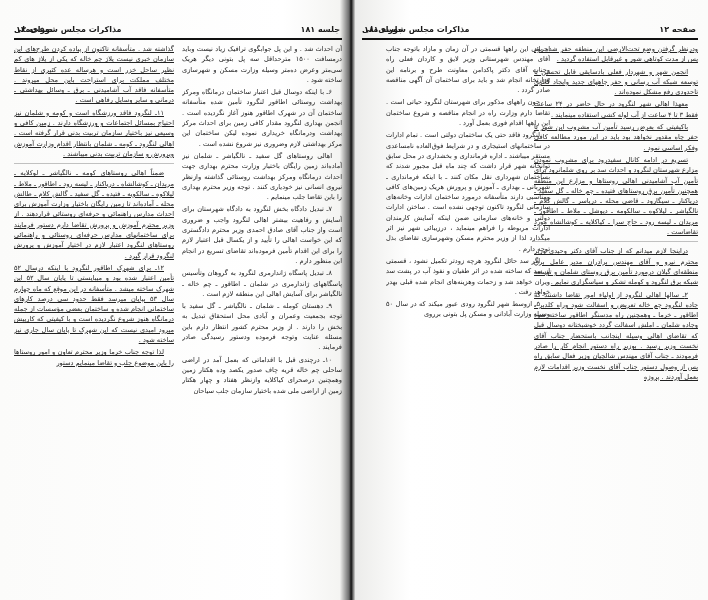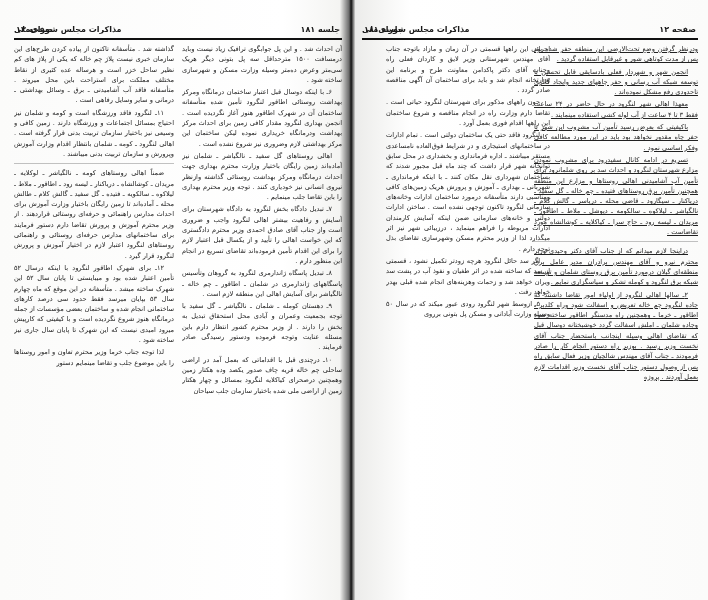--- a/index.html
+++ b/index.html
@@ -30,21 +30,21 @@
   .header .h-center { left: 0; right: 0; text-align: left; }
   .header .h-left { left: 2px; }
   .col {
     position: absolute; top: 44px; bottom: 6px;
     direction: rtl; text-align: justify;
     font-size: 6.6px; line-height: 10.3px;
     overflow: hidden;
     color: #222;
   }
   .page.left .col.c1 { right: 0; width: 160px; }
-  .page.left .col.c2 { left: 0; width: 160px; }
+  .page.left .col.c2 { left: 0; width: 160px; text-decoration: underline; }
   .page.right .col.c1 { right: 0; width: 164px; text-decoration: underline; }
   .page.right .col.c2 { left: 16px; width: 164px; margin-left: 8px; }
   .col p { margin: 0 0 2px 0; text-indent: 10px; }
   .col p.first { text-indent: 0; }
   .rule {
     height: 0; border-top: 1px solid #999; margin: 4px 0 4px 0; opacity: 0.6;
   }
 </style>
 </head>
 <body>
@@ -58,21 +58,21 @@
       <span class="h-left">صفحه ۱۳</span>
     </div>
 
     <div class="col c1">
       <p class="first">آن احداث شد . و این پل جوابگوی ترافیک زیاد نیست وباید درمسافت ۱۵۰۰ مترحداقل سه پل بتونی دیگر هریک سی‌متر وعرض ده‌متر وسیله وزارت مسکن و شهرسازی ساخته شود .</p>
       <p>۶ـ با اینکه دوسال قبل اعتبار ساختمان درمانگاه ومرکز بهداشت روستائی اطاقور لنگرود تأمین شده متأسفانه ساختمان آن در شهرک اطاقور هنوز آغاز نگردیده است . انجمن بهداری لنگرود مقدار کافی زمین برای احداث مرکز بهداشت ودرمانگاه خریداری نموده لیکن ساختمان این مرکز بهداشتی لازم وضروری نیز شروع نشده است .</p>
       <p>اهالی روستاهای گل سفید ـ نالگیاشر ـ شلمان نیز آماده‌اند زمین رایگان باختیار وزارت محترم بهداری جهت احداث درمانگاه ومرکز بهداشت روستائی گذاشته وازنظر نیروی انسانی نیز خودیاری کنند . توجه وزیر محترم بهداری را باین تقاضا جلب مینمایم .</p>
       <p>۷ـ تبدیل دادگاه بخش لنگرود به دادگاه شهرستان برای آسایش و رفاهیت بیشتر اهالی لنگرود واجب و ضروری است واز جناب آقای صادق احمدی وزیر محترم دادگستری که این خواست اهالی را تأیید و از یکسال قبل اعتبار لازم را برای این اقدام تأمین فرموده‌اند تقاضای تسریع در انجام این منظور دارم .</p>
       <p>۸ـ تبدیل پاسگاه ژاندارمری لنگرود به گروهان وتأسیس پاسگاههای ژاندارمری در شلمان ـ اطاقور ـ چم خاله ـ نالگیاشر برای آسایش اهالی این منطقه لازم است .</p>
       <p>۹ـ دهستان کومله ـ شلمان ـ نالگیاشر ـ گل سفید با توجه بجمعیت وعمران و آبادی محل استحقاق تبدیل به بخش را دارند . از وزیر محترم کشور انتظار دارم باین مسئله عنایت وتوجه فرموده ودستور رسیدگی صادر فرمایند .</p>
-      <p>۱۰ـ درچندی قبل با اقداماتی که بعمل آمد در اراضی ساحلی چم خاله قریه چاف صدور یکصد وده هکتار زمین وهمچنین درصحرای کیاکلایه لنگرود بمسائل و چهار هکتار زمین از اراضی ملی شده باختیار سازمان جلب سیاحان</p>
+      <p>۱۰ـ درچندی قبل با اقداماتی که بعمل آمد در اراضی ساحلی چم خاله قریه چاف صدور یکصد وده هکتار زمین وهمچنین درصحرای کیاکلایه وازنظر هفتاد و چهار هکتار زمین از اراضی ملی شده باختیار سازمان جلب سیاحان</p>
     </div>
 
     <div class="col c2">
       <p class="first">گذاشته شد . متأسفانه تاکنون از پیاده کردن طرح‌های این سازمان خبری نیست پلاژ چم خاله که یکی از پلاژ های کم نظیر ساحل خزر است و هرساله عده کثیری از نقاط مختلف مملکت برای استراحت باین محل میروند . متأسفانه فاقد آب آشامیدنی ـ برق ـ وسائل بهداشتی ـ درمانی و سایر وسایل رفاهی است .</p>
       <p>۱۱ـ لنگرود فاقد ورزشگاه است و کومه و شلمان نیز احتیاج بمسائل اجتماعات و ورزشگاه دارند . زمین کافی و وسیعی نیز باختیار سازمان تربیت بدنی قرار گرفته است . اهالی لنگرود ـ کومه ـ شلمان بانتظار اقدام وزارت آموزش وپرورش و سازمان تربیت بدنی میباشند .</p>
       <div class="rule"></div>
       <p>ضمناً اهالی روستاهای کومه ـ نالگیاشر ـ لوکلایه ـ مریدان ـ کوشالشاه ـ دریاکنار ـ لیسه رود ـ اطاقور ـ ملاط ـ لیلاکوه ـ سالکویه ـ فتیده ـ گل سفید ـ گالش کلام ـ طالش محله ـ آماده‌اند تا زمین رایگان باختیار وزارت آموزش برای احداث مدارس راهنمائی و حرفه‌ای روستائی قراردهند . از وزیر محترم آموزش و پرورش تقاضا دارم دستور فرمایند برای ساختمانهای مدارس حرفه‌ای روستائی و راهنمائی روستاهای لنگرود اعتبار لازم در اختیار آموزش و پرورش لنگرود قرار گیرد .</p>
       <p>۱۲ـ برای شهرک اطاقور لنگرود با اینکه درسال ۵۲ تأمین اعتبار شده بود و میبایستی تا پایان سال ۵۲ این شهرک ساخته میشد . متأسفانه در این موقع که ماه چهارم سال ۵۳ بپایان میرسد فقط حدود سی درصد کارهای ساختمانی انجام شده و ساختمان بعضی مؤسسات از جمله درمانگاه هنوز شروع نگردیده است و با کیفیتی که کارپیش میرود امیدی نیست که این شهرک تا پایان سال جاری نیز ساخته شود .</p>
       <p>لذا توجه جناب خرما وزیر محترم تعاون و امور روستاها را باین موضوع جلب و تقاضا مینمایم دستور</p>
     </div>

